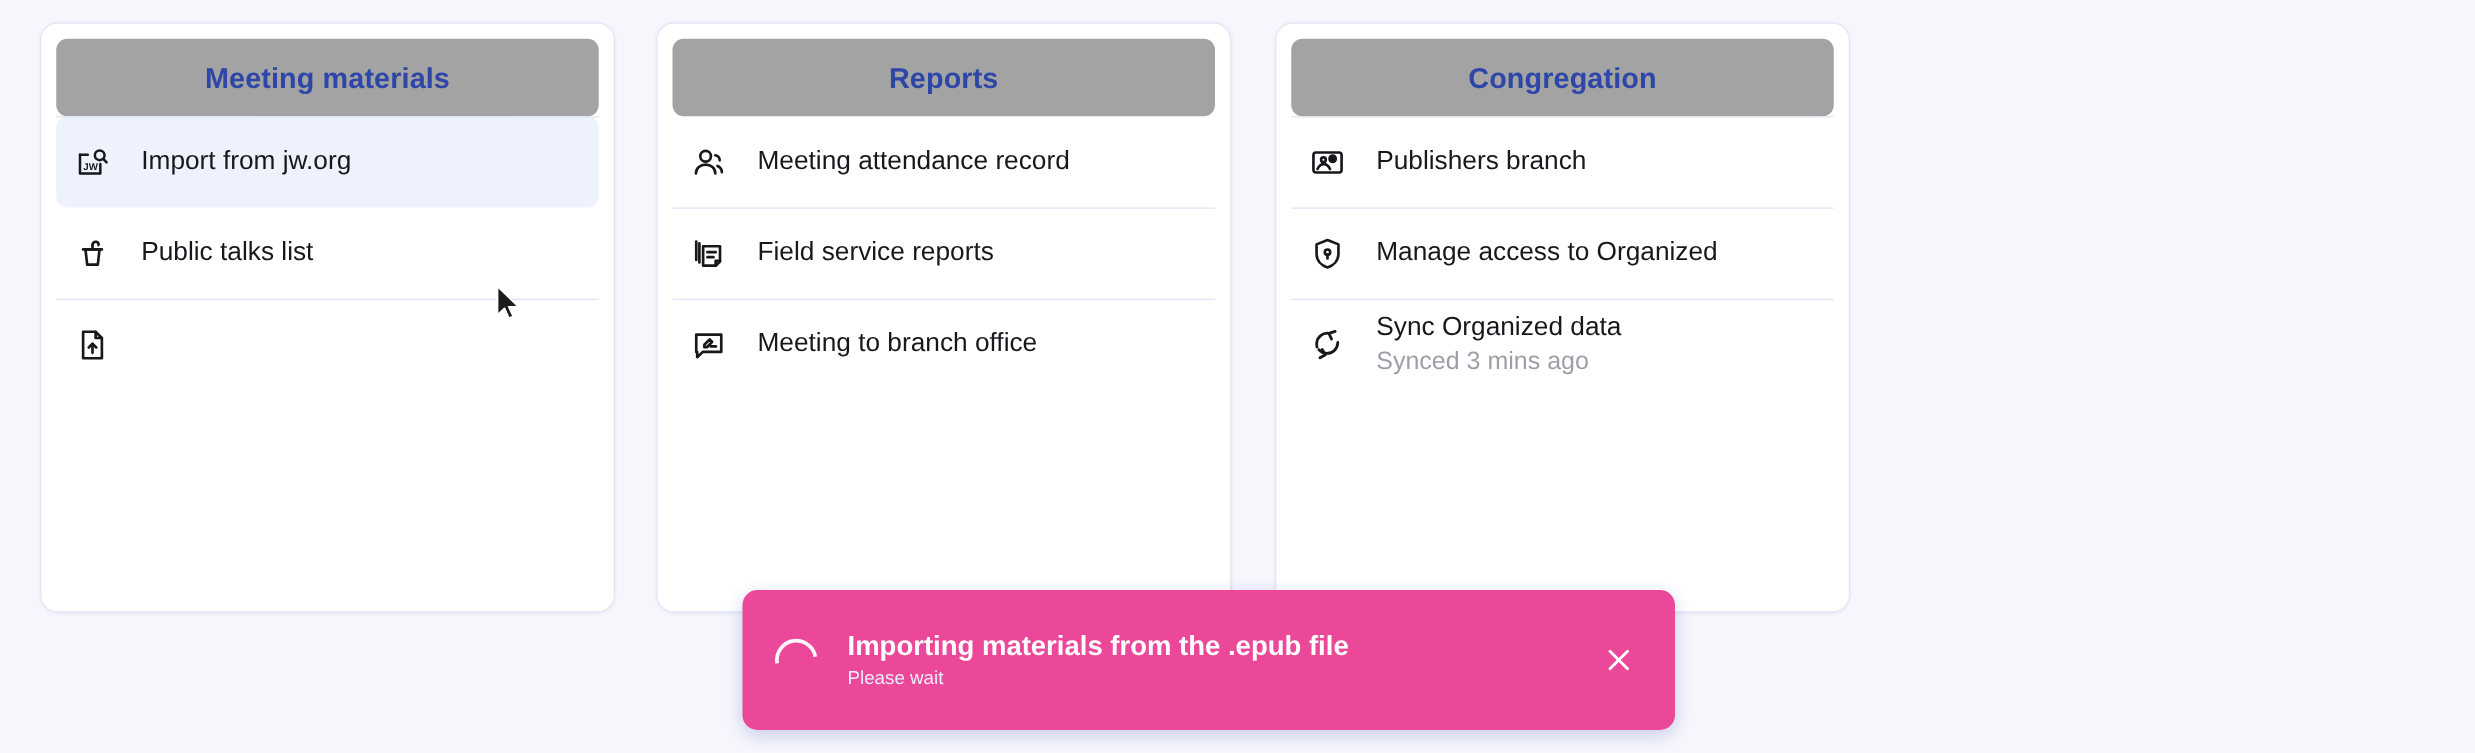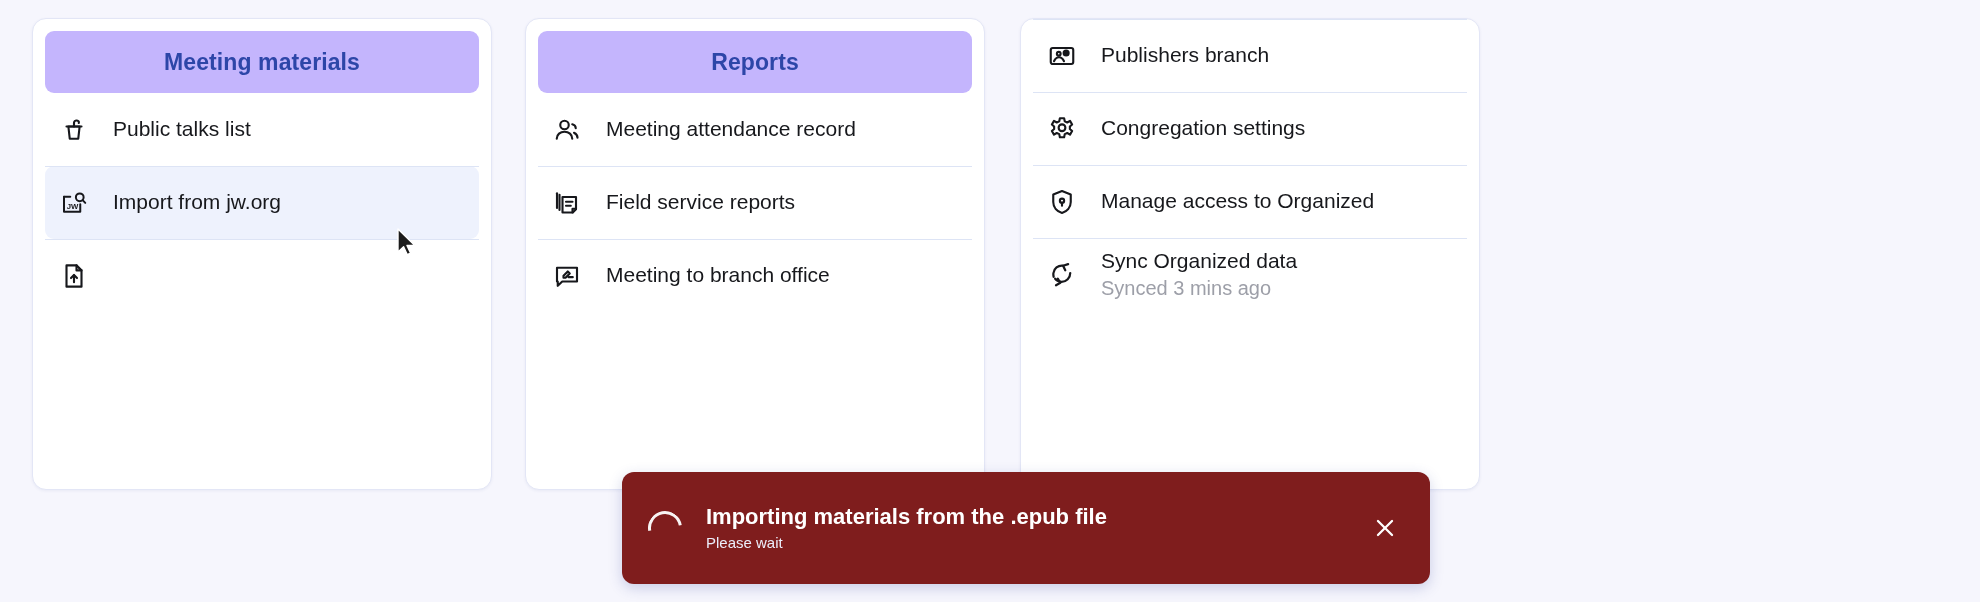--- a/index.html
+++ b/index.html
@@ -16,21 +16,21 @@
     position: absolute;
     background: #ffffff;
     border: 1px solid #e3e6f6;
     border-radius: 14px;
     box-shadow: 0 1px 3px rgba(60,70,140,.07);
     overflow: hidden;
   }
   .card-header {
     margin: 12px 12px 0 12px;
     height: 62px;
-    background: #c4b5fd;
+    background: #a3a3a3;
     border-radius: 9px;
     display: flex;
     align-items: center;
     justify-content: center;
   }
   .card-header-title {
     color: #2d46a8;
     font-size: 23px;
     font-weight: bold;
     letter-spacing: .1px;
@@ -61,23 +61,23 @@
     color: #17181c;
   }
   .row-icon svg { display: block; }
   .row-text { display: flex; flex-direction: column; justify-content: center; }
   .row-label { font-size: 21px; color: #17181c; line-height: 1.15; }
   .row-sub { font-size: 20px; color: #9d9fa8; margin-top: 3px; line-height: 1.15; }
 
   
   #toast {
     position: absolute;
-    left: 622px; top: 472px;
-    width: 808px; height: 112px;
-    background: #7f1d1d;
+    left: 594px; top: 472px;
+    width: 746px; height: 112px;
+    background: #ec4899;
     border-radius: 12px;
     box-shadow: 0 4px 14px rgba(45,60,150,.22);
     display: flex;
     align-items: center;
     padding: 0 28px 0 26px;
   }
   #toast .spinner {
     width: 34px; height: 34px;
     flex: 0 0 34px;
     margin-right: 24px;
@@ -120,49 +120,49 @@
 <body>
 
 <div id="stage">
 
   <div class="card" style="left:32px; top:18px; width:460px; height:472px;">
     <div class="card-header">
       <span class="card-header-title">Meeting materials</span>
     </div>
     <div class="card-list">
 
-      <div class="row">
-        <span class="row-icon">
-          <svg width="30" height="30" viewBox="0 0 24 24" fill="none" stroke="currentColor" stroke-width="1.7" stroke-linecap="round" stroke-linejoin="round">
-            <path d="M7.5 9.2 L16.5 9.2 L15.4 19 L8.6 19 Z"></path>
-            <path d="M6 9.2 L18 9.2"></path>
-            <path d="M12 9.2 L12 6.4"></path>
-            <path d="M12 6.4 C12 5 13 4.2 14.3 4.4 C15.6 4.6 16.2 5.6 15.8 6.4"></path>
-          </svg>
-        </span>
-        <span class="row-text">
-          <span class="row-label">Public talks list</span>
-        </span>
-      </div>
-
       <div class="row sep active">
         <span class="row-icon">
           <svg width="30" height="30" viewBox="0 0 24 24" fill="none" stroke="currentColor" stroke-width="1.6" stroke-linecap="round" stroke-linejoin="round">
             <path d="M4 7 V19 H17 V13"></path>
             <path d="M4 7 H9"></path>
             <circle cx="16.6" cy="7.4" r="3.1"></circle>
             <path d="M18.9 9.7 L21 11.9"></path>
             <text x="6.1" y="16.6" font-family="Liberation Sans, sans-serif" font-size="6.2" font-weight="bold" fill="currentColor" stroke="none">JW</text>
           </svg>
         </span>
         <span class="row-text">
           <span class="row-label">Import from jw.org</span>
         </span>
       </div>
 
+      <div class="row">
+        <span class="row-icon">
+          <svg width="30" height="30" viewBox="0 0 24 24" fill="none" stroke="currentColor" stroke-width="1.7" stroke-linecap="round" stroke-linejoin="round">
+            <path d="M7.5 9.2 L16.5 9.2 L15.4 19 L8.6 19 Z"></path>
+            <path d="M6 9.2 L18 9.2"></path>
+            <path d="M12 9.2 L12 6.4"></path>
+            <path d="M12 6.4 C12 5 13 4.2 14.3 4.4 C15.6 4.6 16.2 5.6 15.8 6.4"></path>
+          </svg>
+        </span>
+        <span class="row-text">
+          <span class="row-label">Public talks list</span>
+        </span>
+      </div>
+
       <div class="row sep">
         <span class="row-icon">
           <svg width="30" height="30" viewBox="0 0 24 24" fill="none" stroke="currentColor" stroke-width="1.7" stroke-linecap="round" stroke-linejoin="round">
             <path d="M6 3.5 H14 L18 7.5 V20.5 H6 Z"></path>
             <path d="M14 3.5 V7.5 H18"></path>
             <path d="M12 17 V11.4"></path>
             <path d="M9.6 13.6 L12 11.2 L14.4 13.6"></path>
           </svg>
         </span>
       </div>
@@ -216,48 +216,40 @@
         </span>
         <span class="row-text">
           <span class="row-label">Meeting to branch office</span>
         </span>
       </div>
 
     </div>
   </div>
 
   <div class="card" style="left:1020px; top:18px; width:460px; height:472px;">
+    <div class="card-header">
+      <span class="card-header-title">Congregation</span>
+    </div>
     <div class="card-list">
 
 
       <div class="row sep">
         <span class="row-icon">
           <svg width="30" height="30" viewBox="0 0 24 24" fill="none" stroke="currentColor" stroke-width="1.7" stroke-linecap="round" stroke-linejoin="round">
             <rect x="3" y="5.6" width="18" height="12.8" rx="1.6"></rect>
             <circle cx="9.4" cy="10.2" r="1.5"></circle>
             <circle cx="15.3" cy="9.6" r="2" fill="currentColor"></circle>
             <path d="M5.6 16.2 C6.6 14 8 13 9.6 13 C11.2 13 12.6 14 13.6 16.2"></path>
           </svg>
         </span>
         <span class="row-text">
           <span class="row-label">Publishers branch</span>
         </span>
       </div>
 
-      <div class="row sep">
-        <span class="row-icon">
-          <svg width="30" height="30" viewBox="0 0 24 24" fill="none" stroke="currentColor" stroke-width="1.7" stroke-linecap="round" stroke-linejoin="round">
-            <path d="M10.3 3.4 H13.7 L14.2 5.9 L16.2 6.8 L18.4 5.5 L20.1 8.4 L18.3 10 V12 L20.1 13.6 L18.4 16.5 L16.2 15.2 L14.2 16.1 L13.7 18.6 H10.3 L9.8 16.1 L7.8 15.2 L5.6 16.5 L3.9 13.6 L5.7 12 V10 L3.9 8.4 L5.6 5.5 L7.8 6.8 L9.8 5.9 Z"></path>
-            <circle cx="12" cy="11" r="2.7"></circle>
-          </svg>
-        </span>
-        <span class="row-text">
-          <span class="row-label">Congregation settings</span>
-        </span>
-      </div>
 
       <div class="row sep">
         <span class="row-icon">
           <svg width="30" height="30" viewBox="0 0 24 24" fill="none" stroke="currentColor" stroke-width="1.7" stroke-linecap="round" stroke-linejoin="round">
             <path d="M12 3.2 L19 6 V12 C19 16.4 15.9 19.6 12 20.8 C8.1 19.6 5 16.4 5 12 V6 Z"></path>
             <circle cx="12" cy="11" r="1.7"></circle>
             <path d="M12 12.5 V15"></path>
           </svg>
         </span>
         <span class="row-text">

